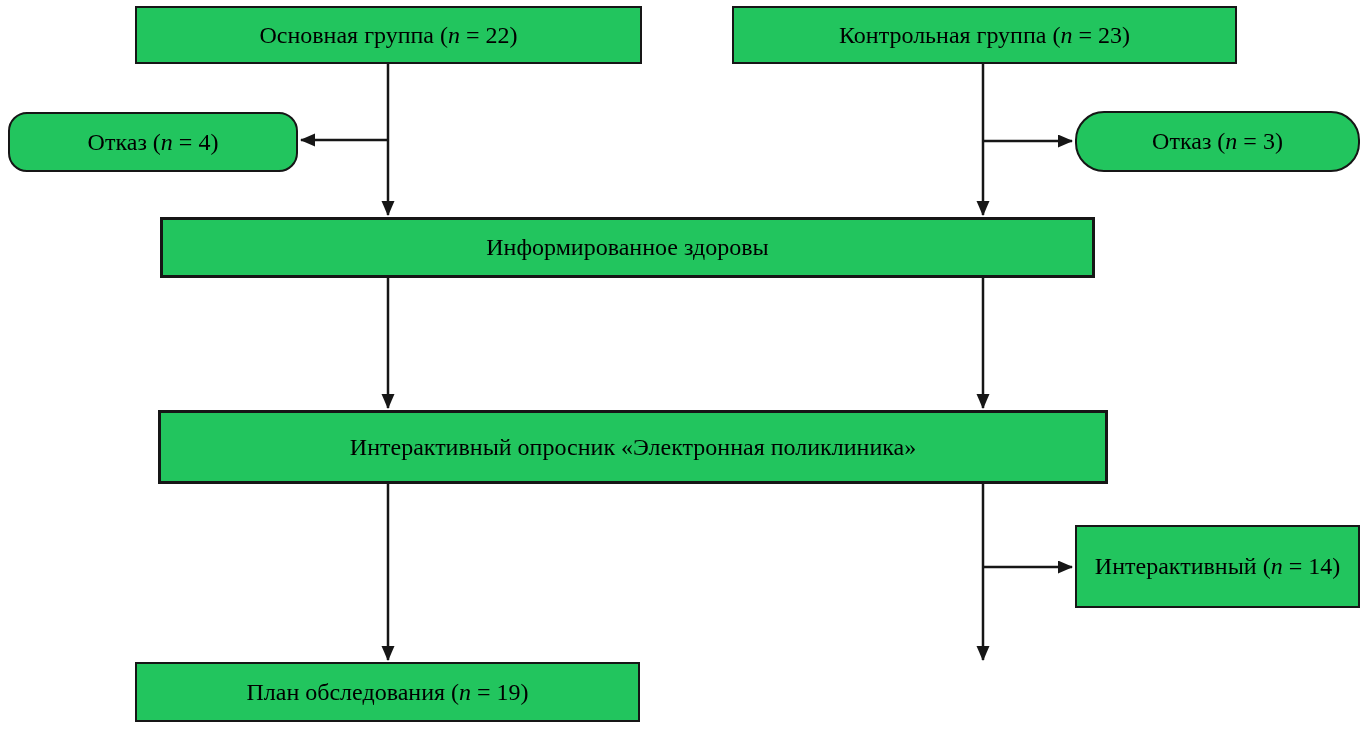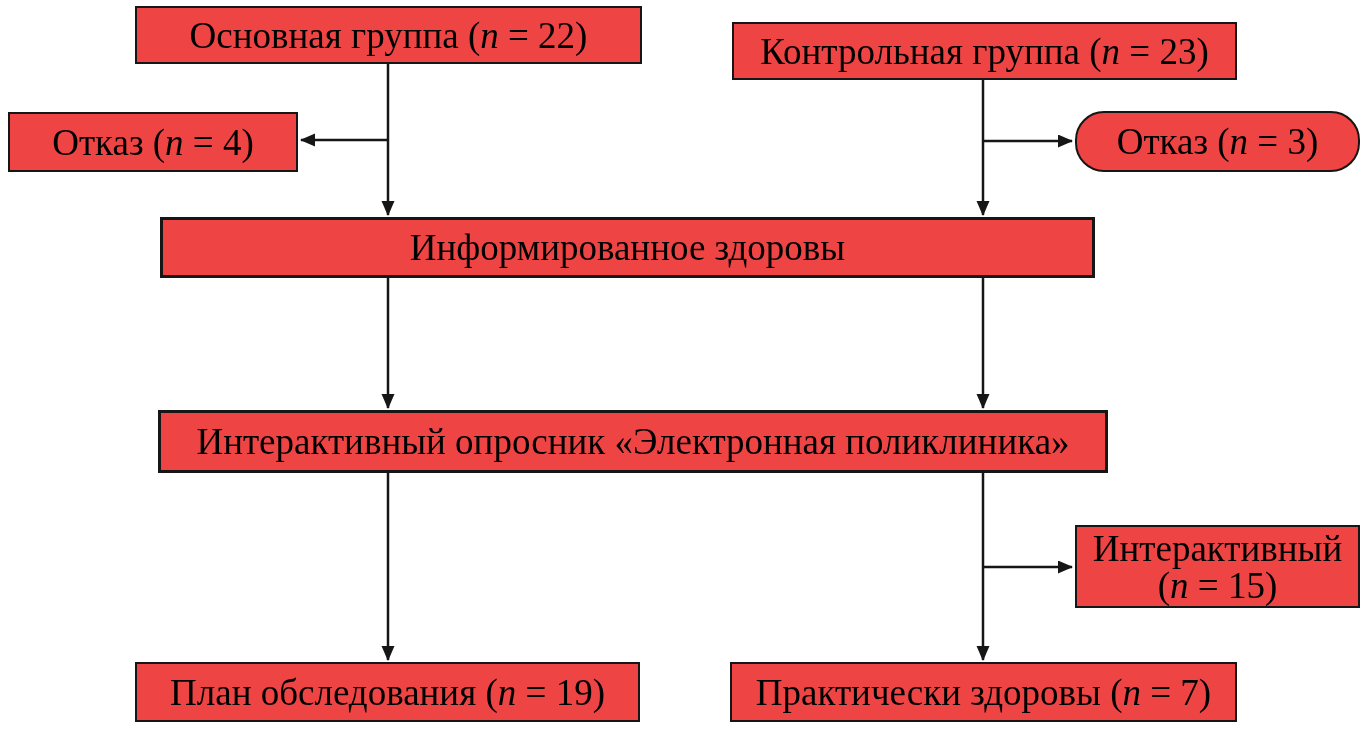--- a/index.html
+++ b/index.html
@@ -19,38 +19,38 @@
   .flow-svg {
     position: absolute;
     left: 0;
     top: 0;
     width: 1371px;
     height: 729px;
   }
   .fbox {
     position: absolute;
     box-sizing: border-box;
-    background: #ef4444;
+    background: #22c55e;
     border: 2px solid #161616;
     display: flex;
     align-items: center;
     justify-content: center;
-    text-align: center;
-    font-size: 37px;
+    text-align: left;
+    font-size: 24px;
     line-height: 37px;
     padding: 0 10px;
   }
   .fbox i { font-style: italic; }
 
   .box-main-group     { left: 135px;  top: 6px;   width: 507px; height: 58px; }
-  .box-control-group  { left: 732px;  top: 6px;   width: 505px; height: 58px; margin-top: 16px; }
-  .box-refusal-left   { left: 8px;    top: 112px; width: 290px; height: 60px; }
+  .box-control-group  { left: 732px;  top: 6px;   width: 505px; height: 58px; }
+  .box-refusal-left   { left: 8px;    top: 112px; width: 290px; height: 60px; border-radius: 19px; }
   .box-refusal-right  { left: 1075px; top: 111px; width: 285px; height: 61px; border-radius: 29px; }
   .box-consent        { left: 160px;  top: 217px; width: 935px; height: 61px; border-width: 3px; }
-  .box-questionnaire  { left: 158px;  top: 410px; width: 950px; height: 63px; border-width: 3px; }
+  .box-questionnaire  { left: 158px;  top: 410px; width: 950px; height: 74px; border-width: 3px; }
   .box-additional     { left: 1075px; top: 525px; width: 285px; height: 83px; }
   .box-exam-plan      { left: 135px;  top: 662px; width: 505px; height: 60px; }
   .box-healthy        { left: 730px;  top: 662px; width: 507px; height: 60px; }
 </style>
 </head>
 <body>
 
 <div class="canvas">
 
   <svg class="flow-svg" viewBox="0 0 1371 729" xmlns="http://www.w3.org/2000/svg">
@@ -90,24 +90,21 @@
 
   <div class="fbox box-consent">
     <span>Информированное здоровы</span>
   </div>
 
   <div class="fbox box-questionnaire">
     <span>Интерактивный опросник «Электронная поликлиника»</span>
   </div>
 
   <div class="fbox box-additional">
-    <span><span>Интерактивный (</span><i>n</i><span> = 15)</span></span>
+    <span><span>Интерактивный (</span><i>n</i><span> = 14)</span></span>
   </div>
 
   <div class="fbox box-exam-plan">
     <span><span>План обследования (</span><i>n</i><span> = 19)</span></span>
   </div>
 
-  <div class="fbox box-healthy">
-    <span><span>Практически здоровы (</span><i>n</i><span> = 7)</span></span>
-  </div>
 
 </div>
 
 </body></html>

